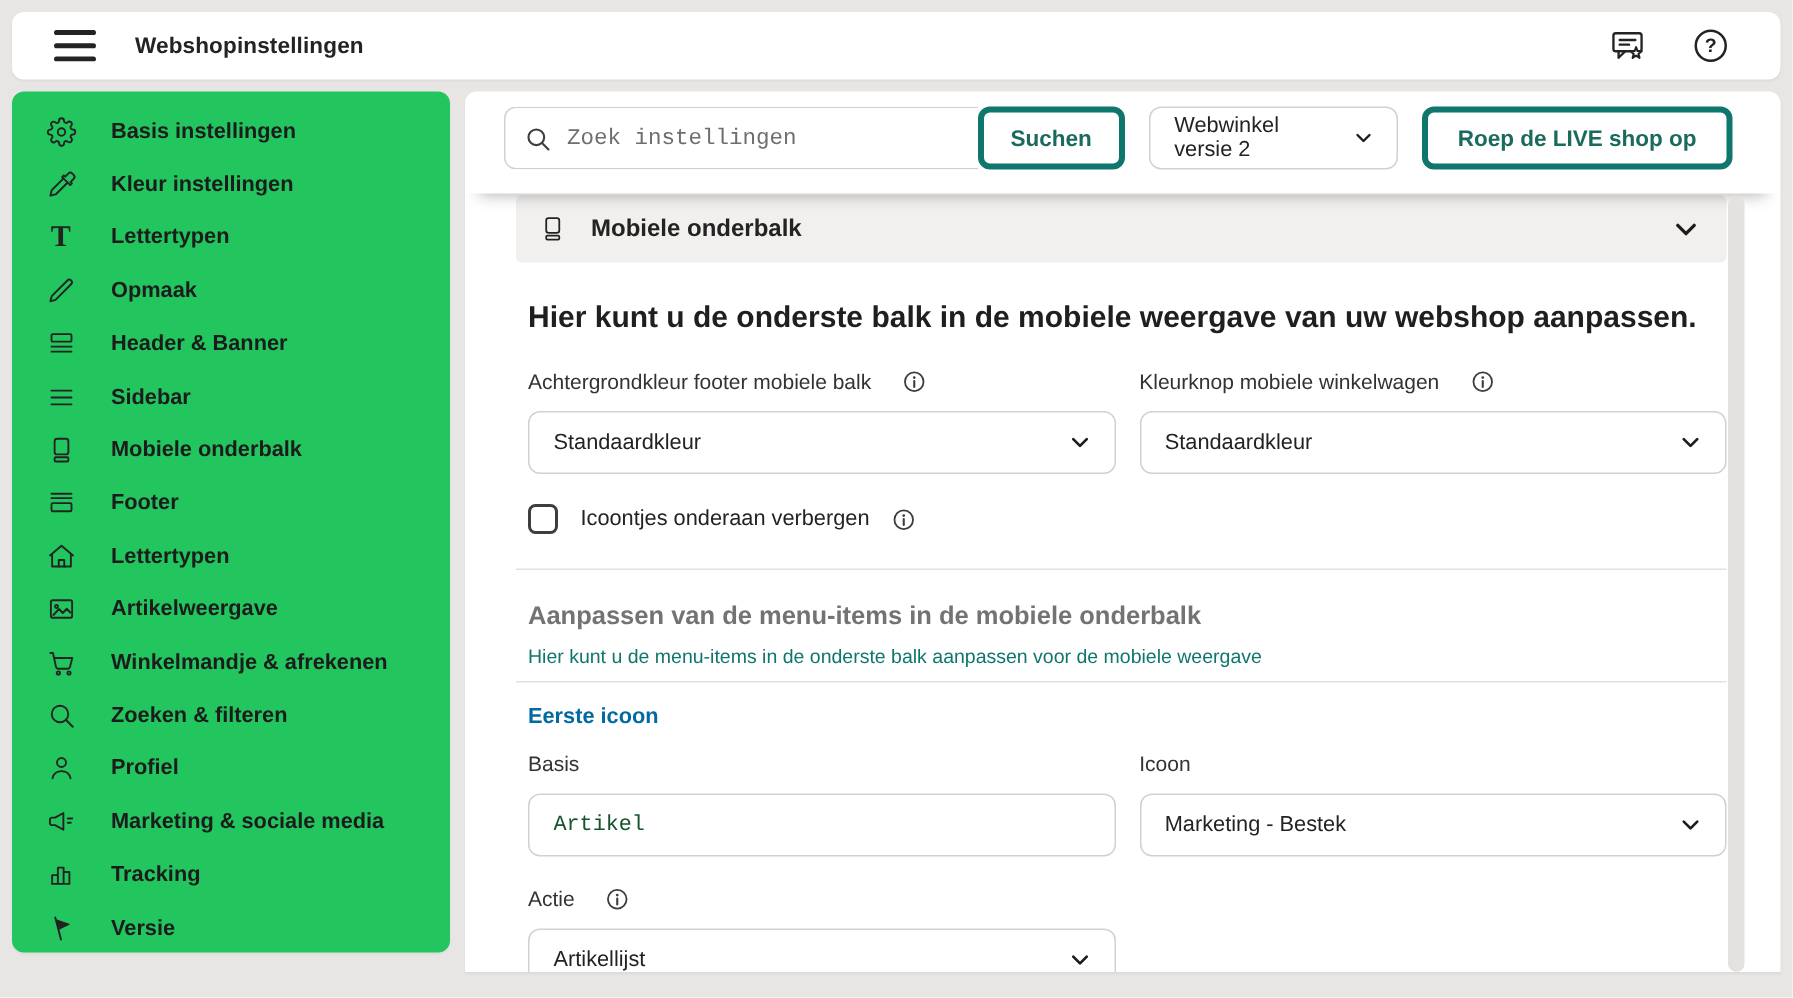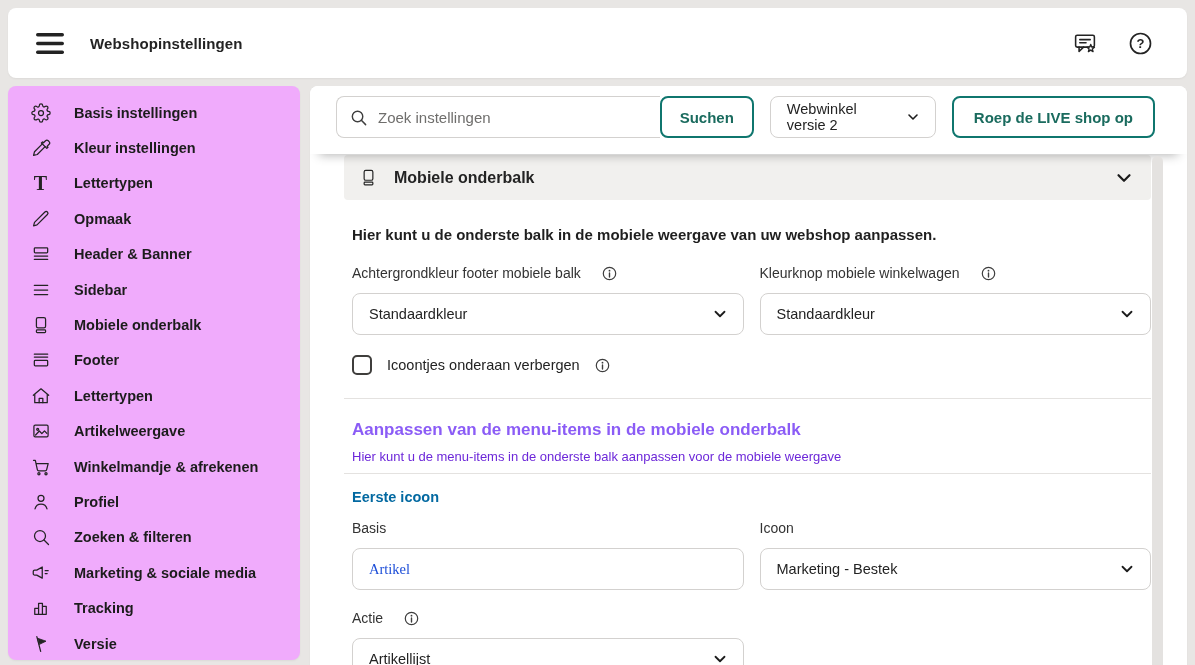--- a/index.html
+++ b/index.html
@@ -7,35 +7,35 @@
   body {
     background:#e8e6e4;
     font-family:"Liberation Sans", sans-serif;
     color:#232323;
     padding:8px 8px 0 8px;
   }
   svg { display:block; }
 
   
   .topbar {
-    background:#fff; border-radius:8px; height:70px;
+    background:#fff; border-radius:8px; height:45px;
     display:flex; align-items:center; padding:0 26px;
     box-shadow:0 1px 2px rgba(0,0,0,.05);
   }
   .hamburger { background:none; border:none; cursor:pointer; padding:4px 2px; }
   .topbar h1 { font-size:15px; font-weight:700; margin-left:24px; letter-spacing:.1px; }
   .topbar-right { margin-left:auto; display:flex; align-items:center; gap:30px; padding-right:8px; }
   .iconbtn { background:none; border:none; cursor:pointer; padding:0; }
 
   
   .layout { display:flex; gap:10px; margin-top:8px; height:587px; }
 
   
   .sidebar {
-    width:292px; background:#f0abfc; border-radius:8px; height:574px;
+    width:292px; background:#22c55e; border-radius:8px; height:574px;
     padding:9px 0; box-shadow:0 1px 2px rgba(0,0,0,.05); flex:none;
   }
   .nav-item {
     height:35.4px; display:flex; align-items:center; gap:23px;
     padding:0 14px 0 22px; cursor:pointer;
   }
   .nav-icon { width:21px; display:flex; justify-content:center; }
   .nav-icon svg { width:20px; height:20px; stroke:#232323; stroke-width:1.5; fill:none; stroke-linecap:round; stroke-linejoin:round; }
   .icon-t { font-family:"Liberation Serif", serif; font-size:20px; font-weight:600; line-height:1; }
   .nav-label { font-size:14.5px; font-weight:700; color:#1c1c1c; }
@@ -55,25 +55,25 @@
   }
   .search-group { flex:1; display:flex; max-width:470px; }
   .search-field {
     flex:1; display:flex; align-items:center; gap:10px;
     border:1px solid #d3d1cf; border-right:none; border-radius:8px 0 0 8px;
     height:42px; padding:0 12px; background:#fff;
   }
   .search-field svg { stroke:#3f3f3f; }
   .search-field input {
     border:none; outline:none; flex:1; font-size:15px; color:#8b5cf6;
-    font-family:Liberation Sans, sans-serif;
+    font-family:Liberation Mono, monospace;
   }
   .search-field input::placeholder { color:#6f6e6c; }
   .btn-teal {
-    background:#fff; border:2px solid #0f766e; color:#1a6b5e;
+    background:#fff; border:4px solid #0f766e; color:#1a6b5e;
     font-weight:700; font-size:15px; border-radius:8px; height:42px;
     padding:0 18px; cursor:pointer; font-family:"Liberation Sans", sans-serif;
   }
   .select-box {
     display:flex; align-items:center; justify-content:space-between;
     border:1px solid #d3d1cf; border-radius:8px; height:42px;
     padding:0 14px 0 16px; background:#fff; cursor:pointer; gap:10px;
   }
   .select-box .sel-val { font-size:14.5px; color:#232323; }
   .version-select { width:166px; flex:none; }
@@ -86,41 +86,41 @@
     position:absolute; right:24px; top:70px; bottom:0; width:11px;
     background:#e4e2e0; border-radius:6px; z-index:3;
   }
   .section-bar {
     background:#f1f0ee; border-radius:4px; height:45px; margin-top:1px;
     display:flex; align-items:center; gap:16px; padding:0 16px 0 15px; cursor:pointer;
   }
   .section-bar svg.mob { stroke:#232323; fill:none; stroke-width:1.5; stroke-linecap:round; stroke-linejoin:round; }
   .section-bar .sec-title { font-size:16px; font-weight:700; }
   .section-bar .chev { margin-left:auto; }
-  .intro { font-size:15px; font-weight:700; margin:26px 0 22px 8px; color:#1f1f1f; }
+  .intro { font-size:20px; font-weight:700; margin:26px 0 22px 8px; color:#1f1f1f; }
 
   .grid2 { display:grid; grid-template-columns:1fr 1fr; column-gap:16px; margin:0 0 0 8px; }
   .field-label {
     font-size:14px; color:#333; display:flex; align-items:center; gap:21px; margin-bottom:12px;
   }
   .info svg { stroke:#3d3d3d; }
   .checkbox-row { display:flex; align-items:center; gap:15px; margin:17px 0 23px 8px; }
   .checkbox {
     width:20px; height:20px; border:2px solid #3f3e3c; border-radius:5px; background:#fff; cursor:pointer;
   }
   .checkbox-label { font-size:14.5px; color:#232323; }
   .divider { border:none; border-top:1px solid #e4e2e0; }
 
-  .h3 { font-size:17px; font-weight:700; margin:21px 0 9px 8px; color:#8b5cf6; }
-  .sub { font-size:13px; color:#6d28d9; margin:0 0 9px 8px; }
+  .h3 { font-size:17px; font-weight:700; margin:21px 0 9px 8px; color:#737373; }
+  .sub { font-size:13px; color:#0f766e; margin:0 0 9px 8px; }
   .h4 { font-size:14.5px; font-weight:700; margin:15px 0 15px 8px; color:#0369a1; }
   .text-input {
     width:100%; height:42px; border:1px solid #d3d1cf; border-radius:8px;
-    padding:0 16px; font-size:14.5px; color:#1d4ed8; outline:none;
-    font-family:Liberation Serif, serif; background:#fff;
+    padding:0 16px; font-size:14.5px; color:#14532d; outline:none;
+    font-family:Liberation Mono, monospace; background:#fff;
   }
   .row-gap { margin-bottom:20px; }
   .actie-row { margin-top:0; }
 </style>
 </head>
 <body>
 
 <header class="topbar">
   <button class="hamburger">
     <svg width="28" height="21" viewBox="0 0 28 21">
@@ -258,35 +258,35 @@
             <circle cx="18" cy="20" r="1.3"></circle>
             <path d="M3 4h2.2l2.4 11.2a1.8 1.8 0 0 0 1.8 1.4h7.6a1.8 1.8 0 0 0 1.8-1.4L20.6 8H6"></path>
           </svg>
         </span>
       <span class="nav-label">Winkelmandje &amp; afrekenen</span>
     </div>
 
     <div class="nav-item">
       <span class="nav-icon">
           <svg viewBox="0 0 24 24">
+            <circle cx="10.8" cy="10.8" r="6.6"></circle>
+            <path d="M15.6 15.6 21 21"></path>
+          </svg>
+        </span>
+      <span class="nav-label">Zoeken &amp; filteren</span>
+    </div>
+
+    <div class="nav-item">
+      <span class="nav-icon">
+          <svg viewBox="0 0 24 24">
             <circle cx="12" cy="7.6" r="3.6"></circle>
             <path d="M4.8 20.2c.9-3.7 3.8-5.7 7.2-5.7s6.3 2 7.2 5.7"></path>
           </svg>
         </span>
       <span class="nav-label">Profiel</span>
-    </div>
-
-    <div class="nav-item">
-      <span class="nav-icon">
-          <svg viewBox="0 0 24 24">
-            <circle cx="10.8" cy="10.8" r="6.6"></circle>
-            <path d="M15.6 15.6 21 21"></path>
-          </svg>
-        </span>
-      <span class="nav-label">Zoeken &amp; filteren</span>
     </div>
 
     <div class="nav-item">
       <span class="nav-icon">
           <svg viewBox="0 0 24 24">
             <path d="M13.5 4.8v13.4l-6.6-3.7H4.4A1.7 1.7 0 0 1 2.7 12.8v-2.6A1.7 1.7 0 0 1 4.4 8.5h2.5z"></path>
             <path d="M17 9.2h3.6M17 12.6h2.4"></path>
           </svg>
         </span>
       <span class="nav-label">Marketing &amp; sociale media</span>

